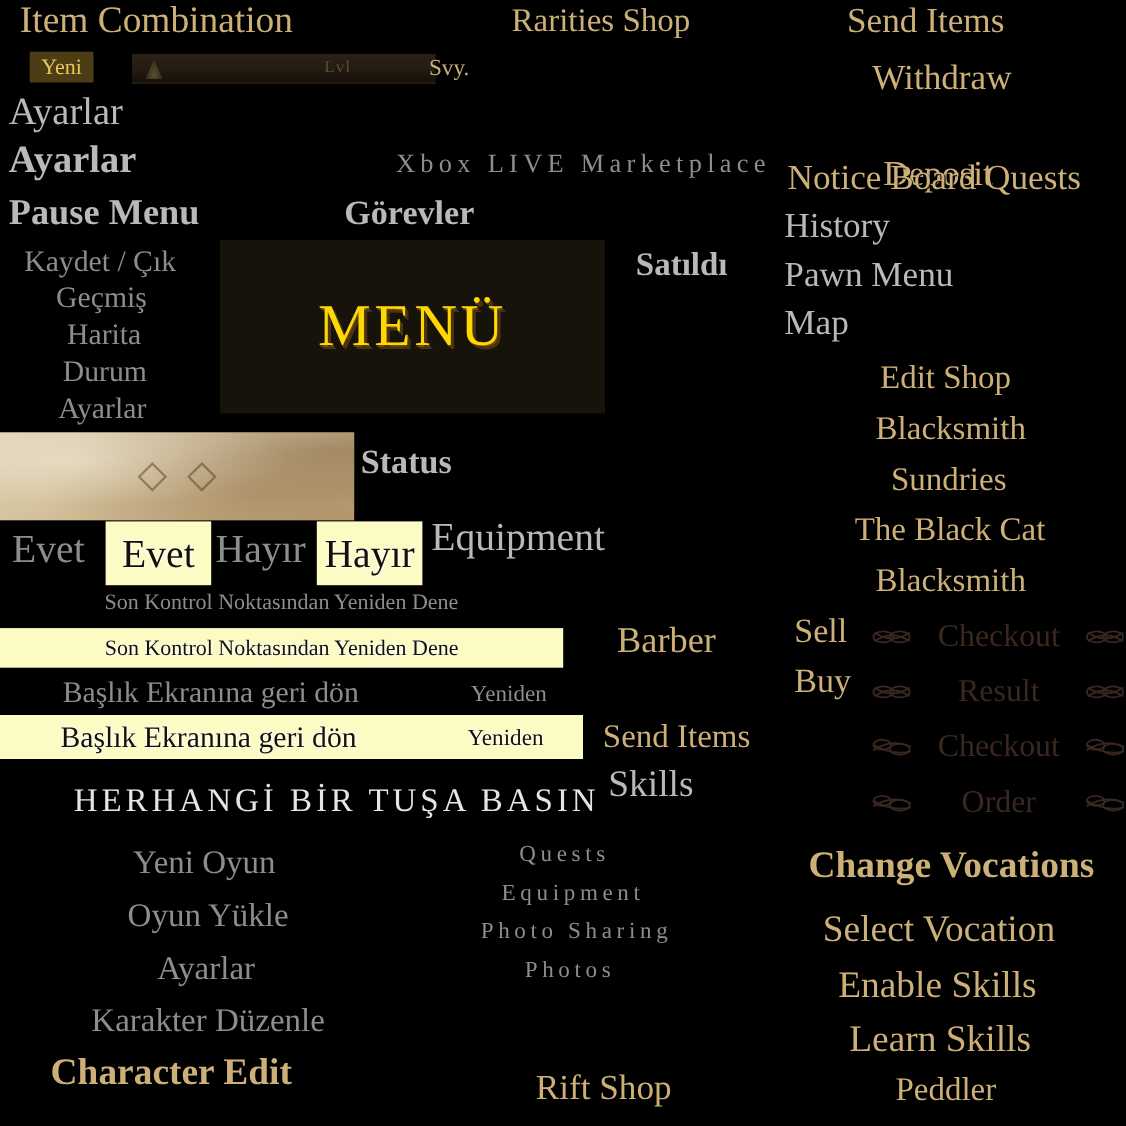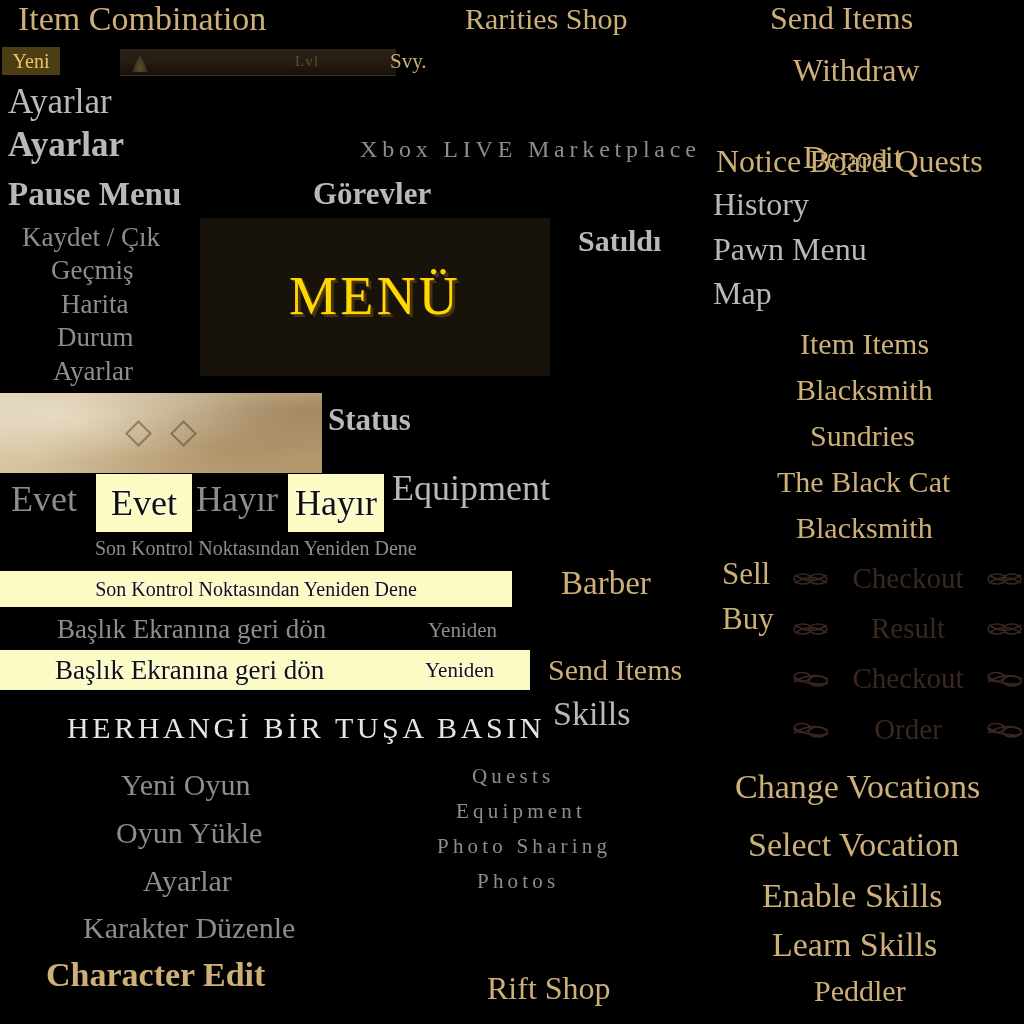--- a/index.html
+++ b/index.html
@@ -50,20 +50,21 @@
     position:absolute;left:12px;top:5px;width:16px;height:18px;
     background:radial-gradient(ellipse at 50% 80%,#6b5a38 0%,#3a2f1c 70%,#251d11 100%);
     clip-path:polygon(50% 0,100% 100%,0 100%);opacity:.8;
   }
 
   
   .tag{
     position:absolute;background:#4d3d14;color:#e6c760;
     display:flex;align-items:center;justify-content:center;
     font-size:20px;
+    margin-left:25px;
   }
 
   
   .parchment{
     position:absolute;
     background:
       radial-gradient(ellipse at 18% 30%, rgba(255,255,255,.30) 0%, rgba(255,255,255,0) 55%),
       radial-gradient(ellipse at 72% 75%, rgba(120,85,45,.30) 0%, rgba(120,85,45,0) 60%),
       radial-gradient(ellipse at 95% 20%, rgba(90,60,30,.35) 0%, rgba(90,60,30,0) 55%),
       linear-gradient(160deg,#ded0b2 0%,#d6c49f 40%,#c9b188 70%,#bda075 100%);
@@ -182,21 +183,21 @@
 <div class="lbl graydim" style="left:83px;top:913px;font-size:30px;">Karakter Düzenle</div>
 <div class="lbl gold bold" style="left:46px;top:958px;font-size:34px;">Character Edit</div>
 
 <div class="lbl graydim spaced" style="left:472px;top:766px;font-size:21px;">Quests</div>
 <div class="lbl graydim spaced" style="left:456px;top:801px;font-size:21px;">Equipment</div>
 <div class="lbl graydim spaced" style="left:437px;top:836px;font-size:21px;">Photo Sharing</div>
 <div class="lbl graydim spaced" style="left:477px;top:871px;font-size:21px;">Photos</div>
 
 <div class="lbl gold" style="left:487px;top:972px;font-size:32px;">Rift Shop</div>
 
-<div class="lbl gold" style="left:800px;top:329px;font-size:30px;">Item Items</div>
+<div class="lbl gold" style="left:800px;top:329px;font-size:30px;">Edit Shop</div>
 <div class="lbl gold" style="left:796px;top:375px;font-size:30px;">Blacksmith</div>
 <div class="lbl gold" style="left:810px;top:421px;font-size:30px;">Sundries</div>
 <div class="lbl gold" style="left:777px;top:467px;font-size:30px;">The Black Cat</div>
 <div class="lbl gold" style="left:796px;top:513px;font-size:30px;">Blacksmith</div>
 
 <div class="lbl gold" style="left:722px;top:558px;font-size:31px;">Sell</div>
 <div class="lbl gold" style="left:722px;top:603px;font-size:31px;">Buy</div>
 
 <div class="row" style="left:792px;top:562px;width:232px;justify-content:space-between;">
   <span class="knot">
@@ -287,17 +288,17 @@
       <g fill="none" stroke="#3a2820" stroke-width="1.6">
         <ellipse cx="10" cy="7" rx="8" ry="4.5"></ellipse>
           <ellipse cx="26" cy="11" rx="9" ry="5"></ellipse>
         <path d="M2 12 Q19 1 36 9"></path>
           <path d="M2 7 Q19 17 36 13"></path>
       </g>
     </svg>
   </span>
 </div>
 
-<div class="lbl gold" style="left:735px;top:770px;font-size:34px;">Change Vocations</div>
+<div class="lbl gold" style="left:735px;top:770px;font-size:34px;font-weight:bold;">Change Vocations</div>
 <div class="lbl gold" style="left:748px;top:828px;font-size:34px;">Select Vocation</div>
 <div class="lbl gold" style="left:762px;top:879px;font-size:34px;">Enable Skills</div>
 <div class="lbl gold" style="left:772px;top:928px;font-size:34px;">Learn Skills</div>
 <div class="lbl gold" style="left:814px;top:976px;font-size:30px;">Peddler</div>
 
 </body></html>

